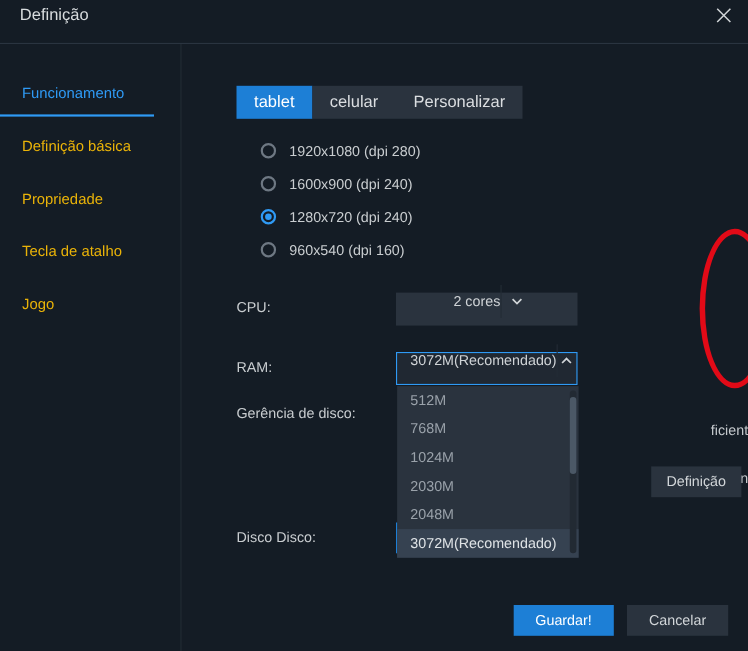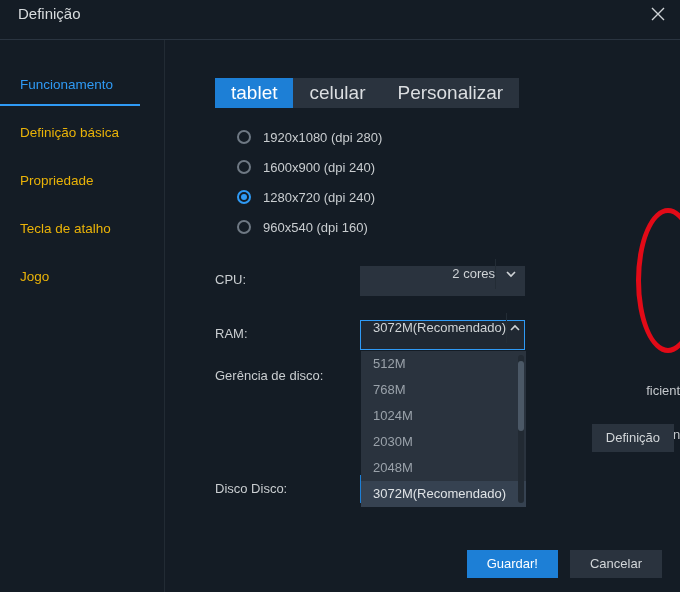--- a/index.html
+++ b/index.html
@@ -70,21 +70,21 @@
   }
   .row-content { flex: 1; position: relative; }
 
   
   .tabs { display: flex; }
   .tab {
     height: 30px; line-height: 30px;
     padding: 0 16px;
     background: #2a333e;
     color: #dbdee1;
-    font-size: 19px;
+    font-size: 15px;
     cursor: pointer;
   }
   .tab.active { background: #1d7fd6; color: #fff; }
   .tab + .tab { margin-left: 0; }
 
   
   .radio-list { margin-top: 14px; }
   .radio-row {
     display: flex; align-items: center;
     height: 30px;
@@ -102,21 +102,21 @@
     content: ""; position: absolute;
     width: 6px; height: 6px; border-radius: 50%;
     background: #2f9af5; top: 2px; left: 2px;
   }
   .radio-label { color: #c9cdd0; }
 
   
   .select {
     width: 165px; height: 30px;
     background: #2a333e;
-    display: flex; align-items: center; justify-content: flex-end;
+    display: flex; align-items: center; justify-content: center;
     padding: 0 0 15px 12px;
     color: #cfd3d6;
     cursor: pointer;
     position: relative;
   }
   .select .chev-box {
     width: 30px; height: 30px;
     display: flex; align-items: center; justify-content: center;
     border-left: 1px solid #232c35;
   }

